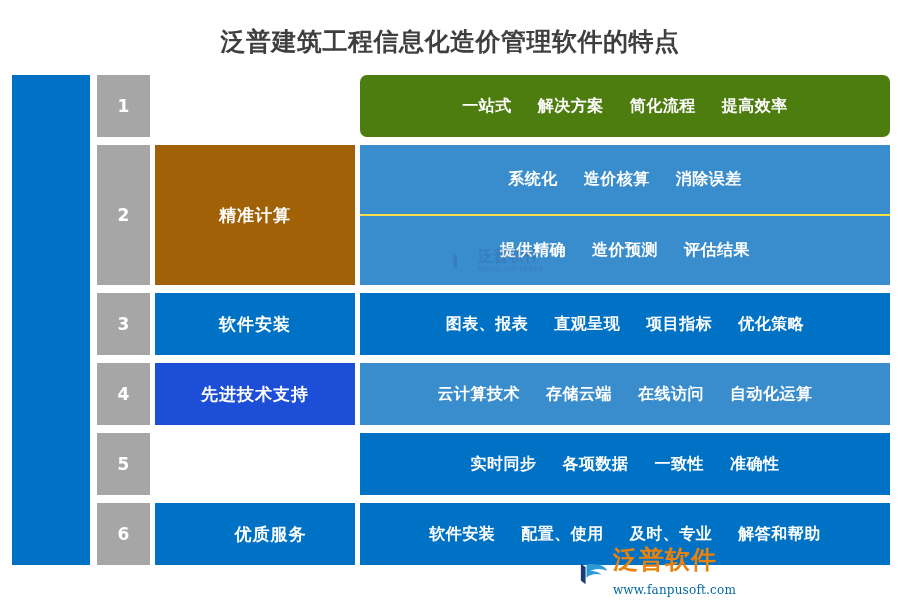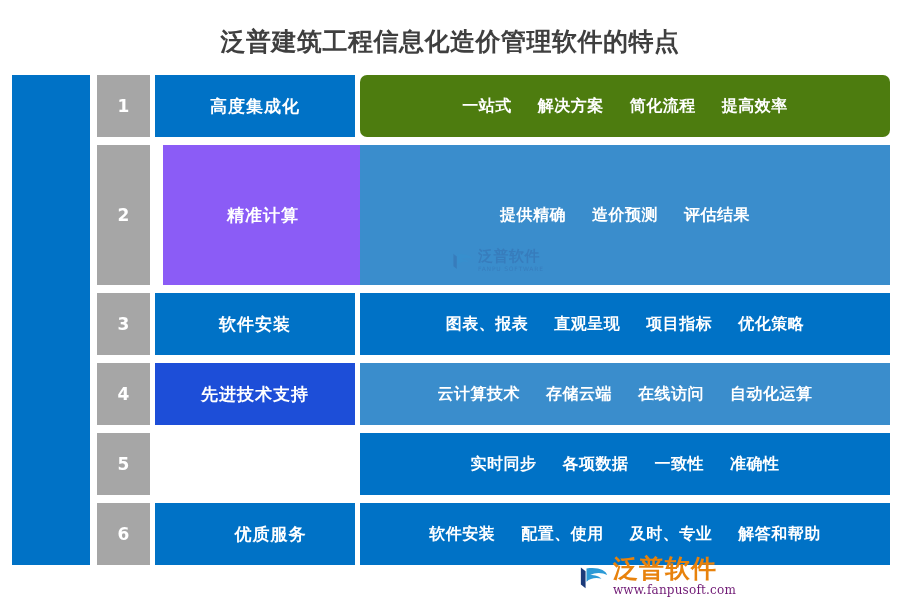--- a/index.html
+++ b/index.html
@@ -192,52 +192,56 @@
   }
   .brand-logo .logo-cn {
     font-size: 25px;
     font-weight: bold;
     color: #e8820c;
     letter-spacing: 1px;
   }
   .brand-logo .logo-url {
     font-family: "DejaVu Serif", "Liberation Serif", serif;
     font-size: 12px;
-    color: #701a75;
+    color: #0369a1;
     letter-spacing: 0.2px;
-    margin-top: 3px;
+    margin-top: 12px;
     text-align: left;
   }
 </style>
 </head>
 <body>
 
 <div id="infographic" style="background: rgb(255, 255, 255);">
 
   <div class="page-title" style="color: rgb(63, 63, 63);">泛普建筑工程信息化造价管理软件的特点</div>
 
   <div class="accent-bar" style="background: rgb(0, 114, 198);"></div>
 
   <div class="rows" id="rows-container">
       <div class="row tone-dark" style="top: 0px; height: 62px;">
         <div class="cell-index" style="background: rgb(166, 166, 166);">1</div>
-        <div class="cell-label" style="background: rgb(0, 114, 198);">高度集成化</div>
         <div class="cell-detail" style="background: #4d7c0f; border-radius: 7px;">
           <div class="detail-line">
             <span class="detail-item">一站式</span>
             <span class="detail-item">解决方案</span>
             <span class="detail-item">简化流程</span>
             <span class="detail-item">提高效率</span>
           </div>
         </div>
       </div>
       <div class="row tone-light" style="top: 70px; height: 140px;">
         <div class="cell-index" style="background: rgb(166, 166, 166);">2</div>
-        <div class="cell-label" style="background: #8b5cf6; margin-left: 8px;">精准计算</div>
+        <div class="cell-label" style="background: #a16207;">精准计算</div>
         <div class="cell-detail" style="background: rgb(58, 141, 204);">
+          <div class="detail-line">
+            <span class="detail-item">系统化</span>
+            <span class="detail-item">造价核算</span>
+            <span class="detail-item">消除误差</span>
+          </div>
           <div class="detail-line">
             <span class="detail-item">提供精确</span>
             <span class="detail-item">造价预测</span>
             <span class="detail-item">评估结果</span>
           </div>
         </div>
       </div>
       <div class="row tone-dark" style="top: 218px; height: 62px;">
         <div class="cell-index" style="background: rgb(166, 166, 166);">3</div>
         <div class="cell-label" style="background: rgb(0, 114, 198);">软件安装</div>

